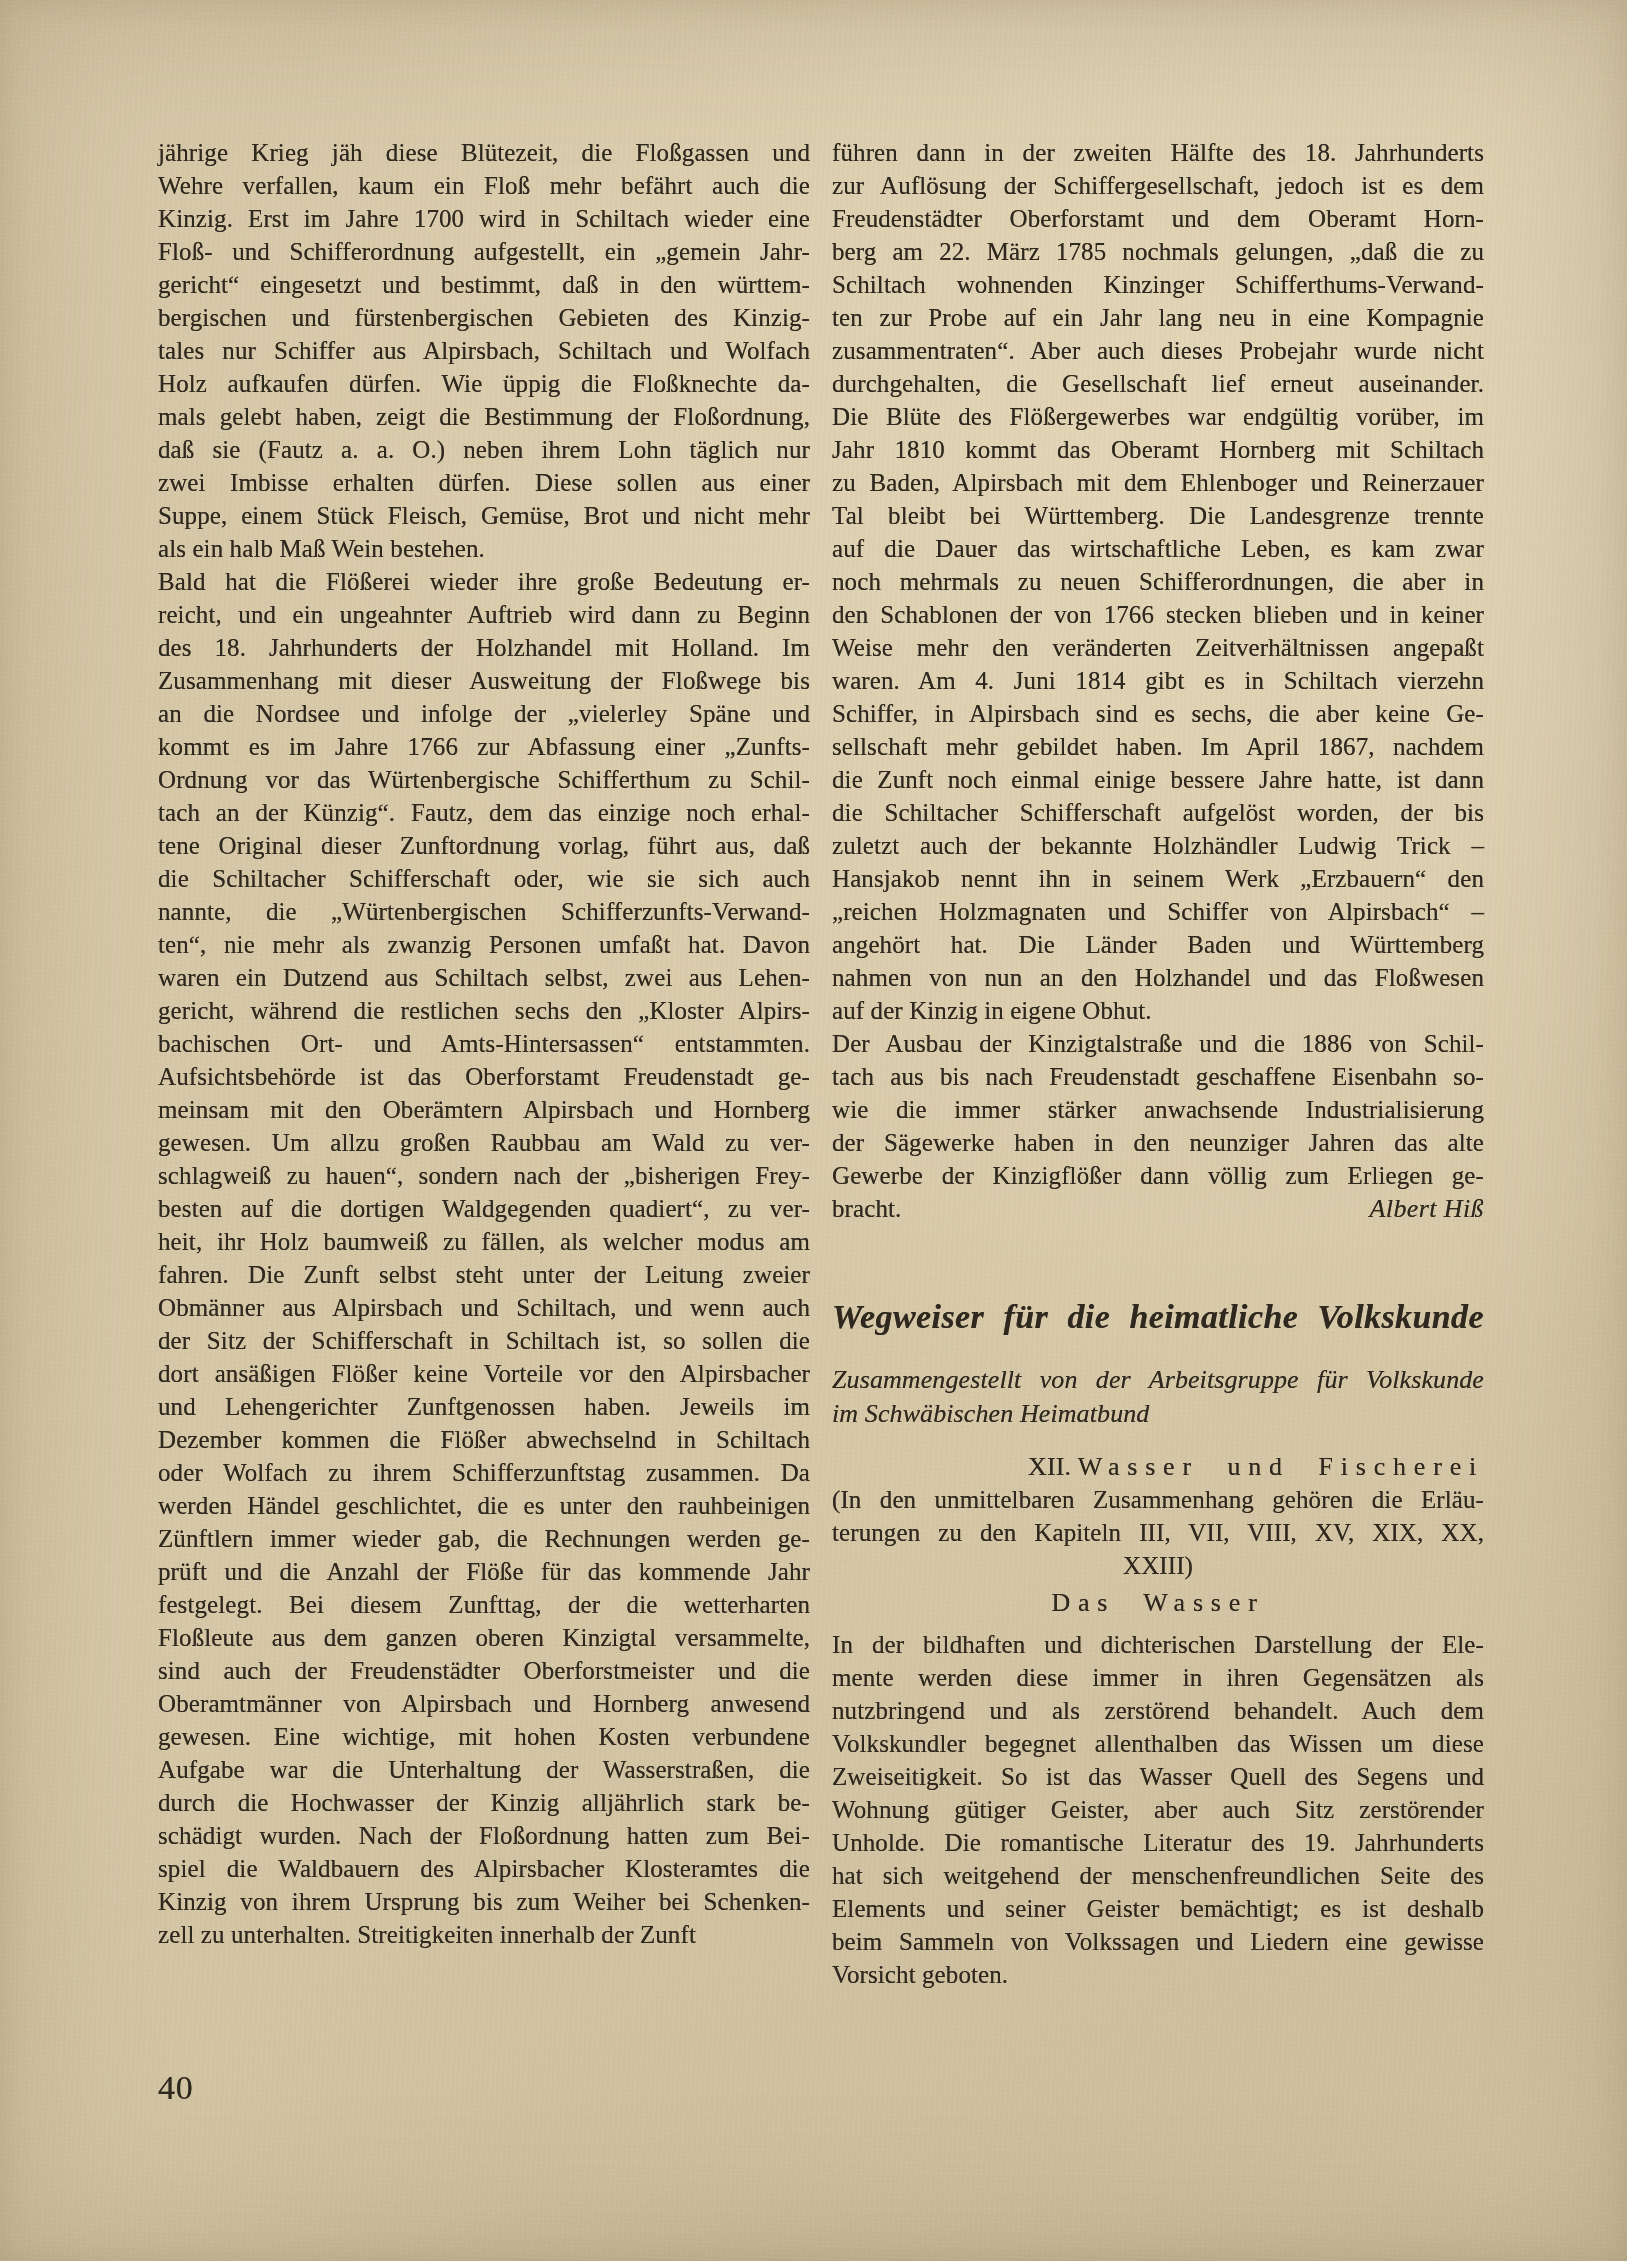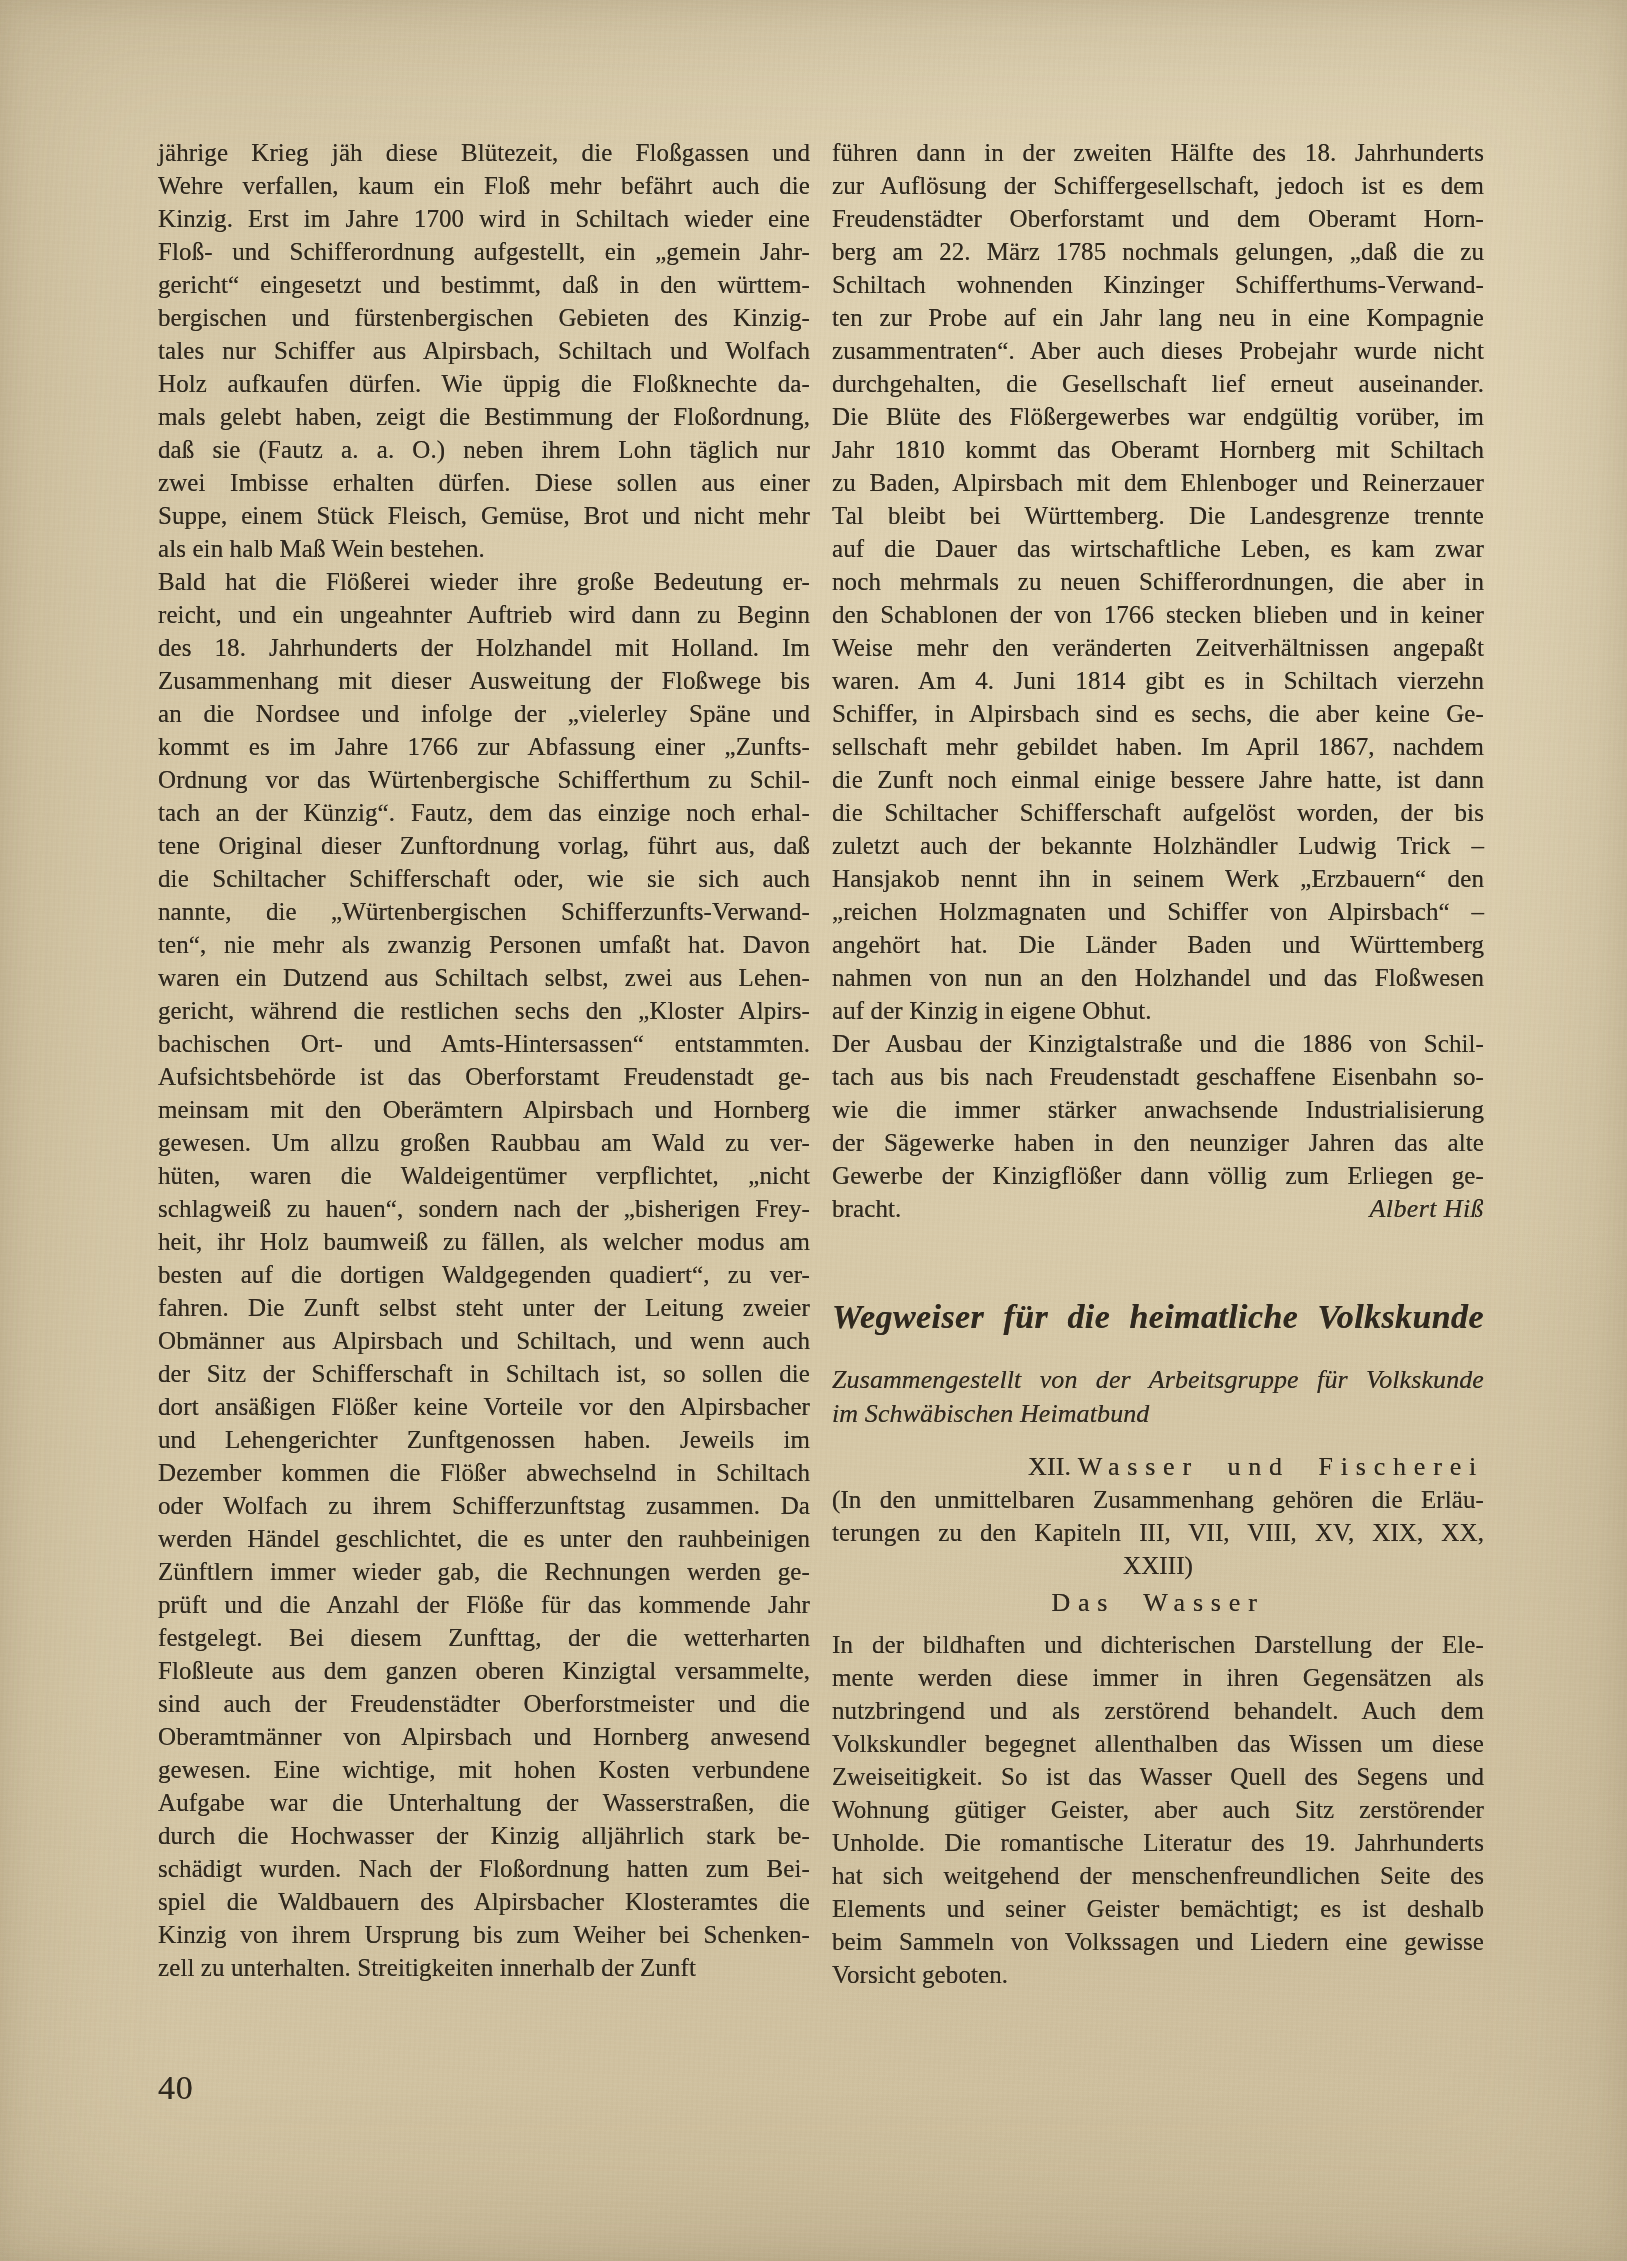--- a/index.html
+++ b/index.html
@@ -90,24 +90,23 @@
         <div class="line">tene Original dieser Zunftordnung vorlag, führt aus, daß</div>
         <div class="line">die Schiltacher Schifferschaft oder, wie sie sich auch</div>
         <div class="line">nannte, die „Würtenbergischen Schifferzunfts-Verwand-</div>
         <div class="line">ten“, nie mehr als zwanzig Personen umfaßt hat. Davon</div>
         <div class="line">waren ein Dutzend aus Schiltach selbst, zwei aus Lehen-</div>
         <div class="line">gericht, während die restlichen sechs den „Kloster Alpirs-</div>
         <div class="line">bachischen Ort- und Amts-Hintersassen“ entstammten.</div>
         <div class="line">Aufsichtsbehörde ist das Oberforstamt Freudenstadt ge-</div>
         <div class="line">meinsam mit den Oberämtern Alpirsbach und Hornberg</div>
         <div class="line">gewesen. Um allzu großen Raubbau am Wald zu ver-</div>
-        <div class="line">hüten, waren die Waldeigentümer verpflichtet, „nicht</div>
         <div class="line">schlagweiß zu hauen“, sondern nach der „bisherigen Frey-</div>
+        <div class="line">besten auf die dortigen Waldgegenden quadiert“, zu ver-</div>
         <div class="line">heit, ihr Holz baumweiß zu fällen, als welcher modus am</div>
-        <div class="line">besten auf die dortigen Waldgegenden quadiert“, zu ver-</div>
         <div class="line">fahren. Die Zunft selbst steht unter der Leitung zweier</div>
         <div class="line">Obmänner aus Alpirsbach und Schiltach, und wenn auch</div>
         <div class="line">der Sitz der Schifferschaft in Schiltach ist, so sollen die</div>
         <div class="line">dort ansäßigen Flößer keine Vorteile vor den Alpirsbacher</div>
         <div class="line">und Lehengerichter Zunftgenossen haben. Jeweils im</div>
         <div class="line">Dezember kommen die Flößer abwechselnd in Schiltach</div>
         <div class="line">oder Wolfach zu ihrem Schifferzunftstag zusammen. Da</div>
         <div class="line">werden Händel geschlichtet, die es unter den rauhbeinigen</div>
         <div class="line">Zünftlern immer wieder gab, die Rechnungen werden ge-</div>
         <div class="line">prüft und die Anzahl der Flöße für das kommende Jahr</div>

